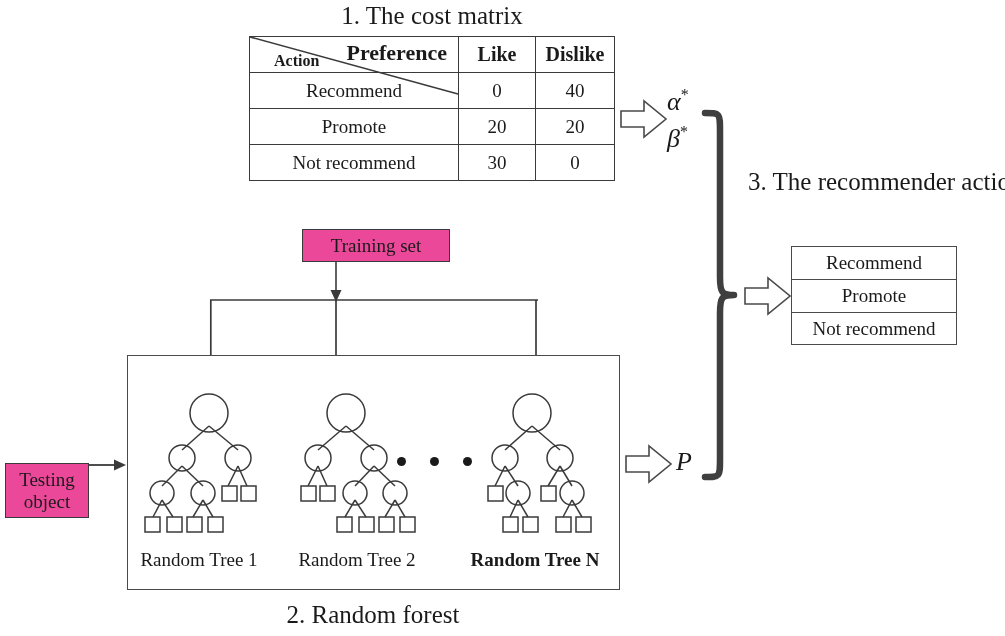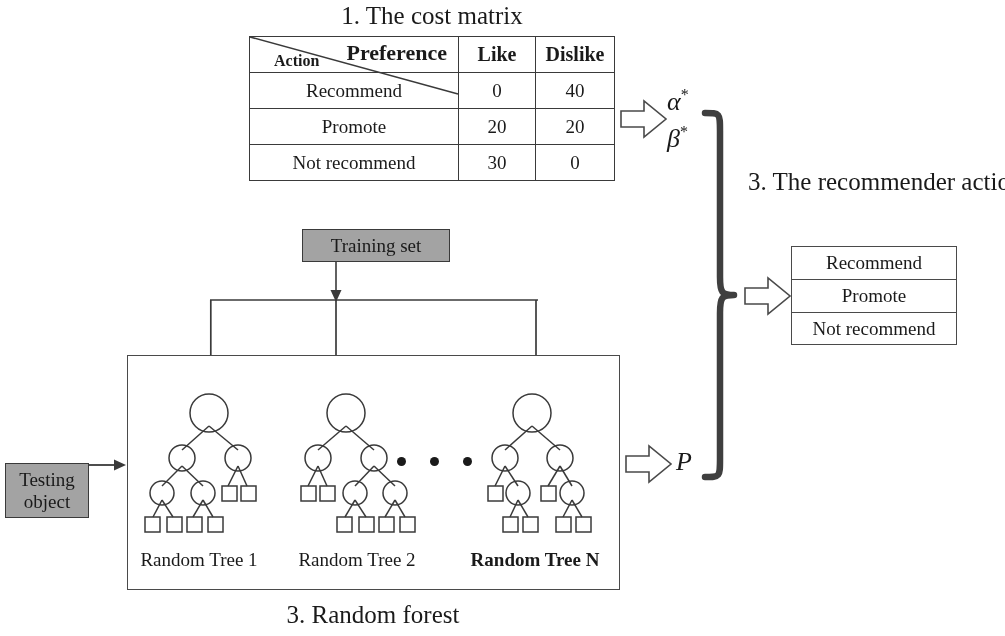--- a/index.html
+++ b/index.html
@@ -48,21 +48,21 @@
   }
   td.corner .act{
     position:absolute;left:24px;bottom:2px;
     font-weight:bold;font-size:16px;
   }
   td.corner svg{position:absolute;left:0;top:0;}
 
   
   .box{
     border:1.6px solid #3a3a3a;
-    background:#a3a3a3;
+    background:#ec4899;
     box-sizing:border-box;
     display:flex;
     align-items:center;
     justify-content:center;
     font-size:19px;
     text-align:center;
     line-height:1.12;
   }
   .forest-box{
     border:1.6px solid #4a4a4a;
@@ -300,15 +300,15 @@
   </div>
 
   <div style="left:625px;top:445px;">
     <svg width="48" height="38" viewBox="0 0 48 38">
       <polygon points="1,11 24,11 24,1 46,19 24,37 24,27 1,27" fill="#ffffff" stroke="#4a4a4a" stroke-width="1.6" stroke-linejoin="miter"></polygon>
     </svg>
   </div>
 
   <div class="sym" style="left:676px;top:447px;">P</div>
 
-  <div class="ttl" style="left:223px;top:601px;width:300px;">3. Random forest</div>
+  <div class="ttl" style="left:223px;top:601px;width:300px;">2. Random forest</div>
 
 </div>
 
 </body></html>

